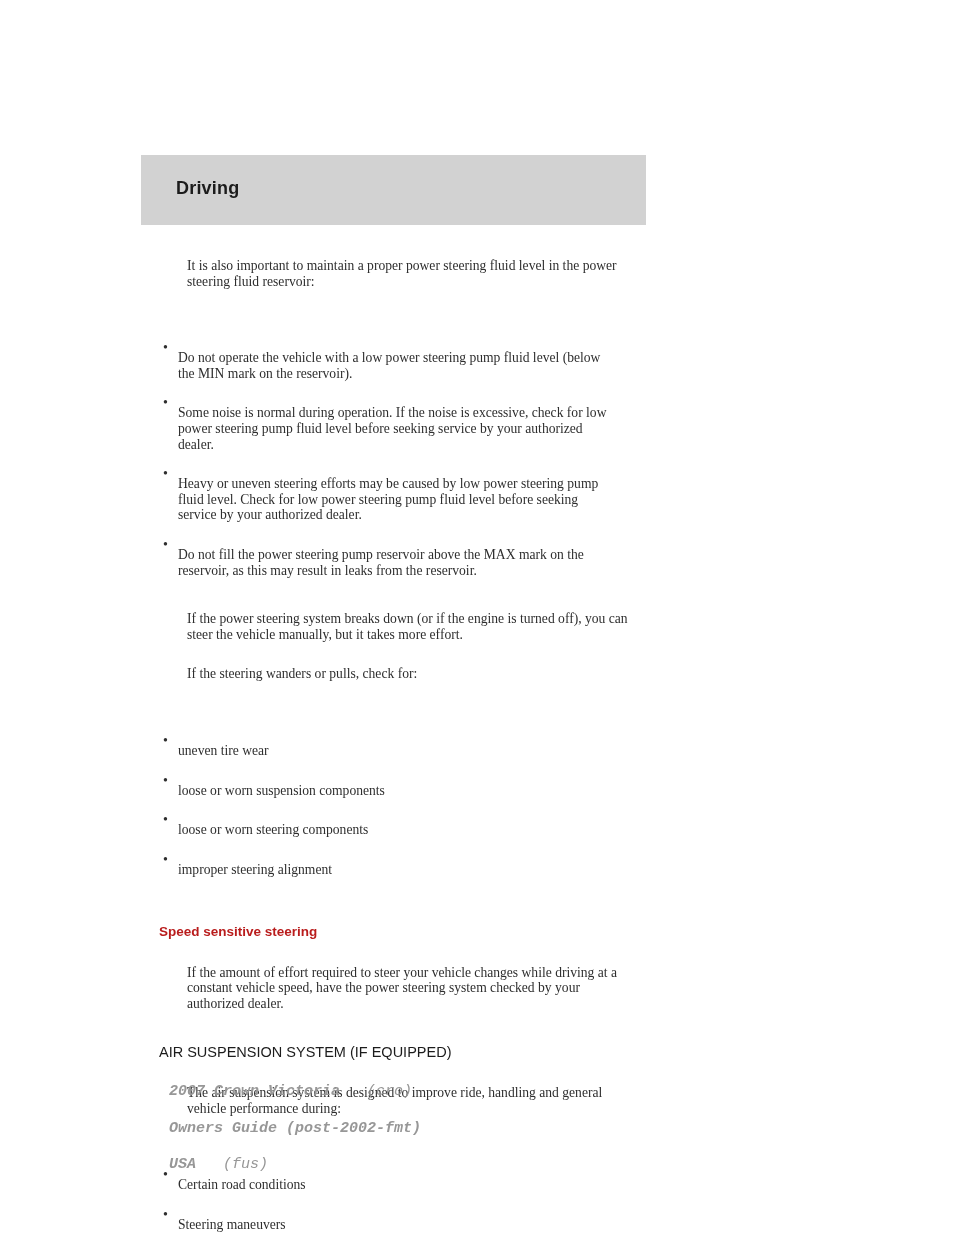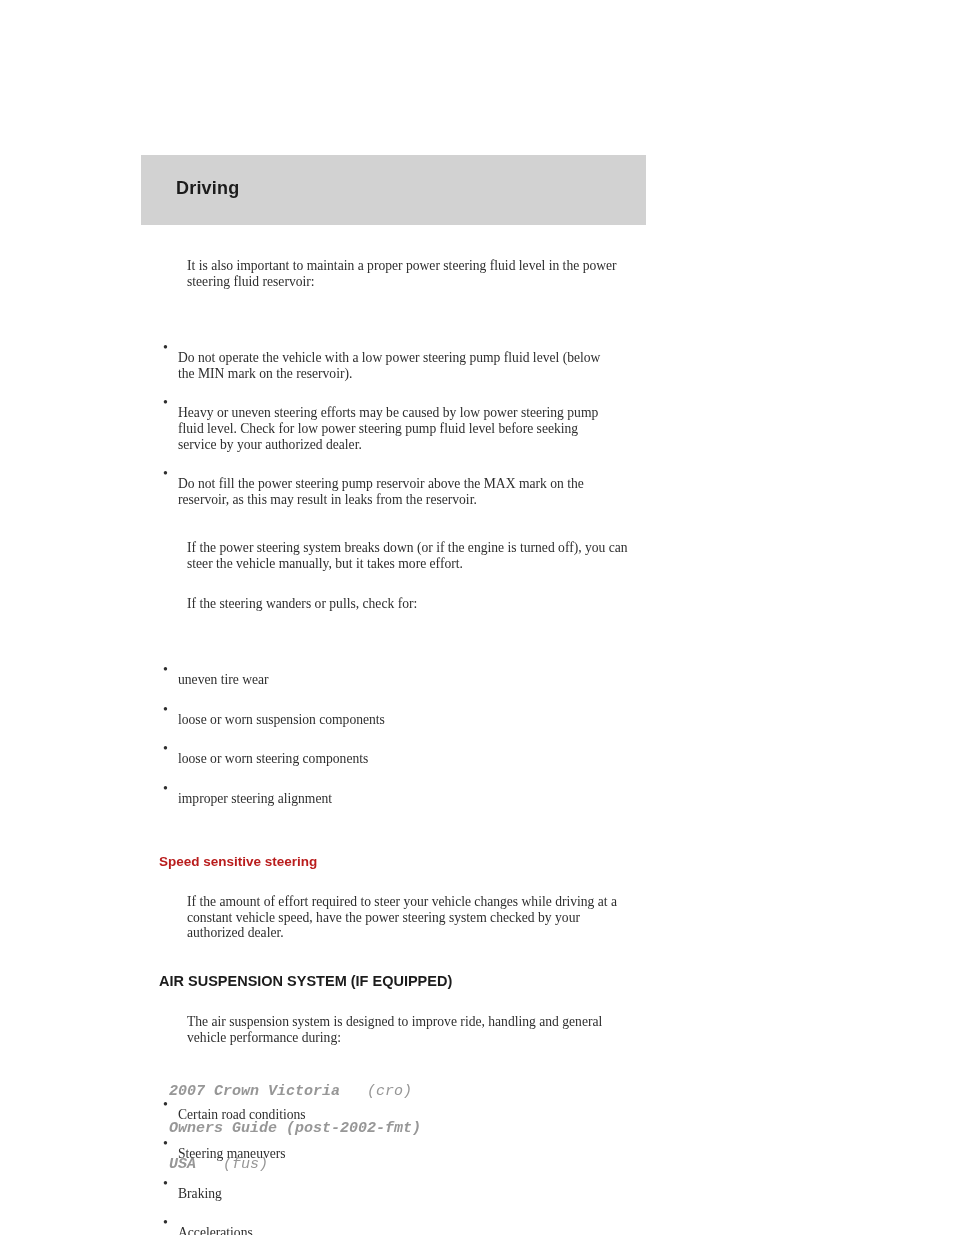--- a/index.html
+++ b/index.html
@@ -57,21 +57,21 @@
   .subheading {
     font-family: "Liberation Sans", sans-serif;
     font-weight: bold;
     font-size: 13.5px;
     color: #b91c1c;
     margin-top: 14px;
     margin-bottom: 7px;
   }
   .heading {
     font-family: "Liberation Sans", sans-serif;
-    font-weight: bold;
+    font-weight: normal;
     font-size: 14.5px;
     color: #1c1c1c;
     margin-top: 15px;
     margin-bottom: 7px;
   }
   .pagenum { margin-top: 18px; }
   .footer {
     position: absolute;
     left: 124px; top: 1047px;
     font-family: Liberation Mono, monospace;
@@ -90,20 +90,21 @@
   <div class="header-bar">
     <span class="header-title">Driving</span>
   </div>
 
   <div class="content">
 
     <p class="para">It is also important to maintain a proper power steering fluid level in the power steering fluid reservoir:</p>
 
     <ul class="bullets">
       <li>Do not operate the vehicle with a low power steering pump fluid level (below the MIN mark on the reservoir).</li>
+      <li>Some noise is normal during operation. If the noise is excessive, check for low power steering pump fluid level before seeking service by your authorized dealer.</li>
       <li>Heavy or uneven steering efforts may be caused by low power steering pump fluid level. Check for low power steering pump fluid level before seeking service by your authorized dealer.</li>
       <li>Do not fill the power steering pump reservoir above the MAX mark on the reservoir, as this may result in leaks from the reservoir.</li>
     </ul>
 
     <p class="para">If the power steering system breaks down (or if the engine is turned off), you can steer the vehicle manually, but it takes more effort.</p>
 
     <p class="para">If the steering wanders or pulls, check for:</p>
 
     <ul class="bullets">
       <li>uneven tire wear</li>

